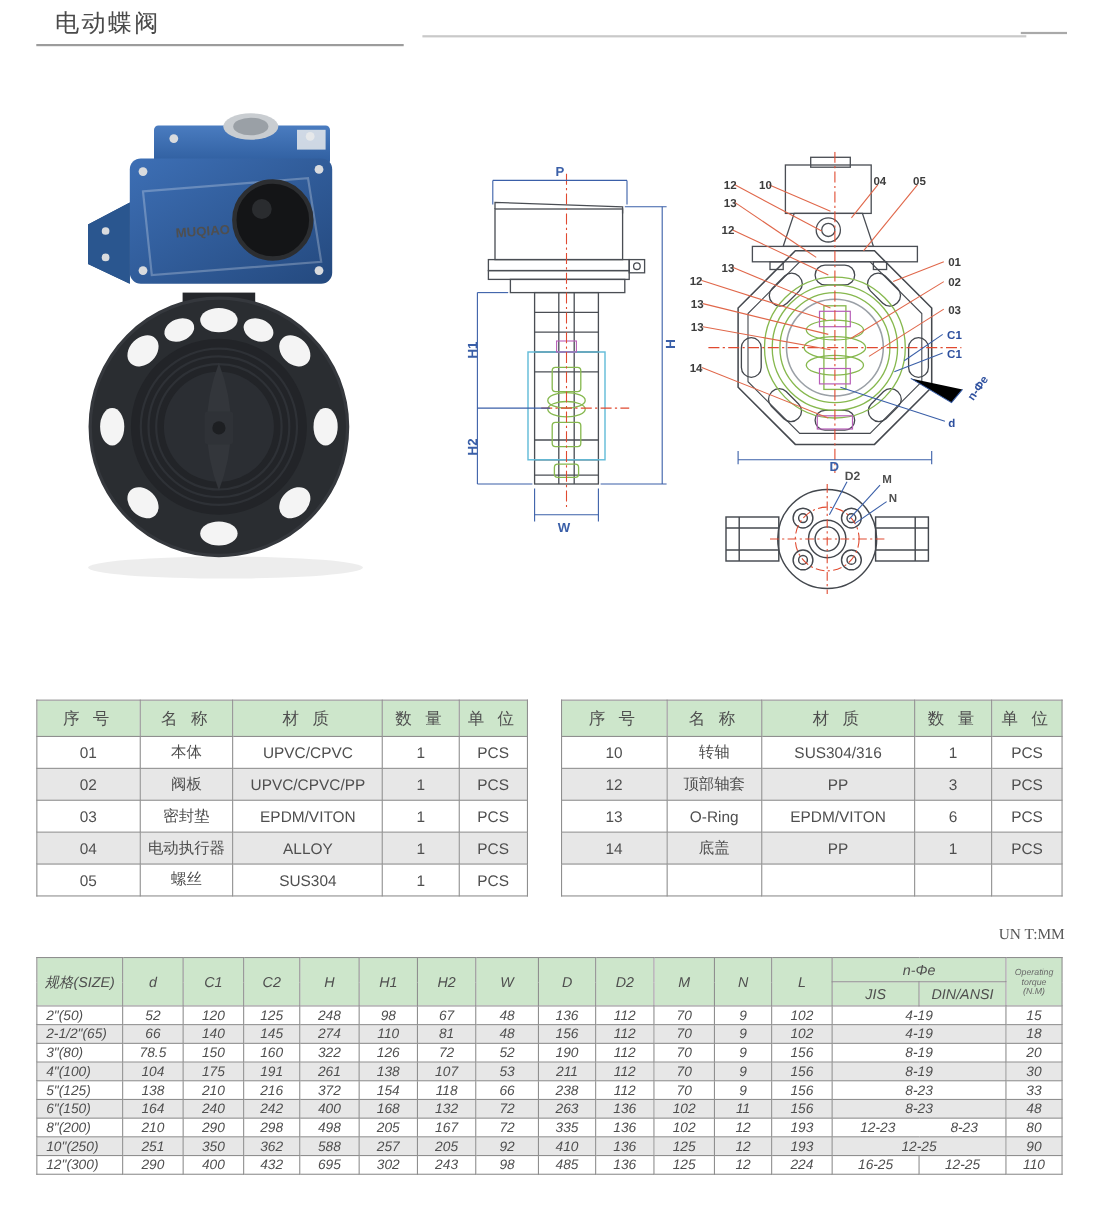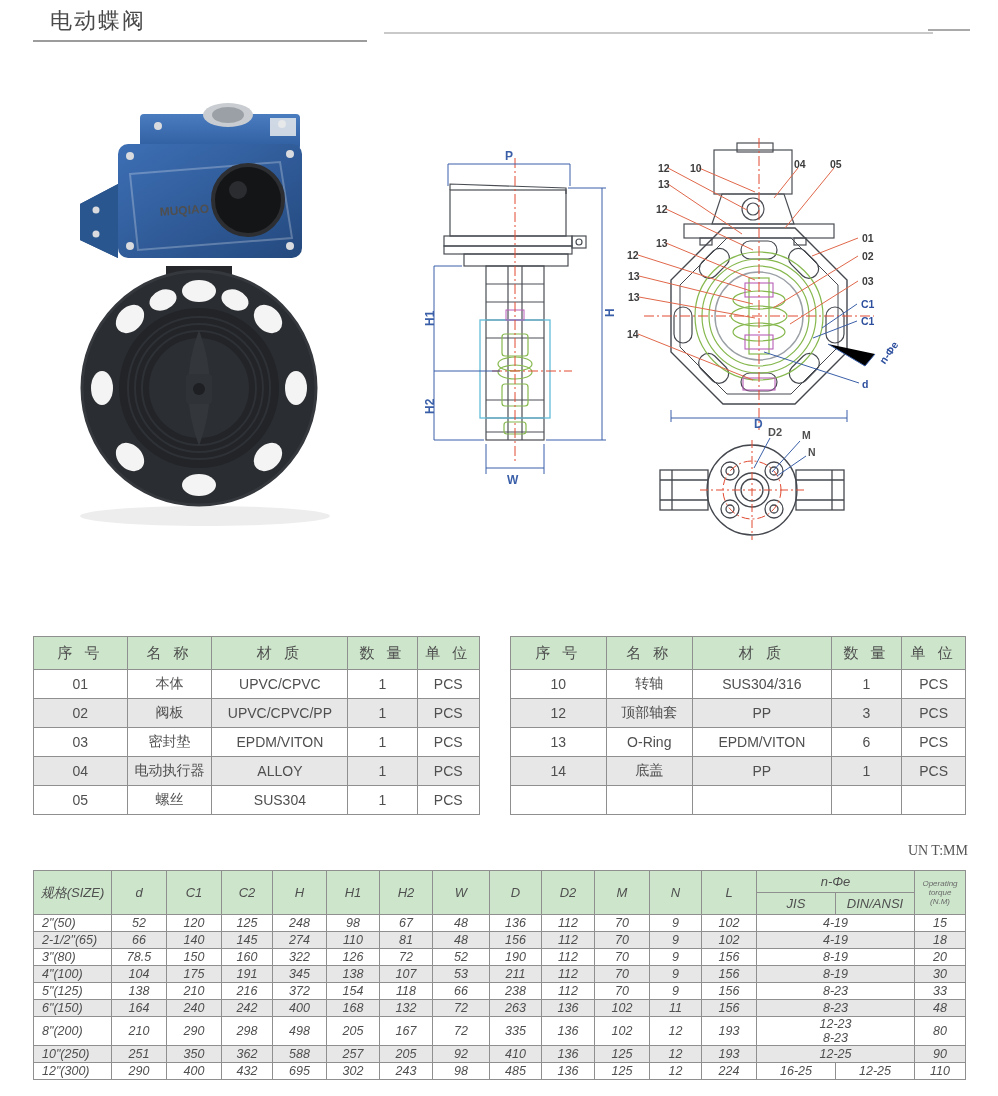--- a/index.html
+++ b/index.html
@@ -33,21 +33,21 @@
   .parts-table tbody tr.alt{background:var(--row-alt);}
 
   .unit-note{position:absolute;left:830px;top:843px;width:138px;text-align:right;font-size:14px;color:#555;font-family:Liberation Serif, serif;}
 
   .dim-table{position:absolute;left:33px;top:870px;width:868px;font-size:12.5px;font-style:italic;}
   .dim-table thead th{height:22px;font-size:13px;}
   .dim-table thead th.torque{font-size:8px;line-height:9px;white-space:pre-line;color:#6a6a6a;}
   .dim-table tbody td{height:17px;}
   .dim-table tbody tr.alt{background:var(--row-alt);}
   .dim-table tbody td.size{text-align:left;padding-left:8px;}
-  .split{display:flex;justify-content:space-around;flex-direction:column;}
+  .split{display:flex;justify-content:space-around;}
 
   svg text{fill:var(--txt);}
   .dimlbl{fill:var(--dblue);font-weight:bold;font-size:12px;}
   .callout{font-weight:bold;font-size:10.5px;fill:#3d3d3d;}
   .blulbl{font-weight:bold;font-size:10.5px;fill:#2d4f9e;}
 </style>
 </head>
 <body>
 
 <div class="page">
@@ -519,21 +519,21 @@
           <td>9</td>
           <td>156</td>
           <td colspan="2">8-19</td>
           <td>20</td>
         </tr>
         <tr class="alt">
           <td class="size">4"(100)</td>
           <td>104</td>
           <td>175</td>
           <td>191</td>
-          <td>345</td>
+          <td>261</td>
           <td>138</td>
           <td>107</td>
           <td>53</td>
           <td>211</td>
           <td>112</td>
           <td>70</td>
           <td>9</td>
           <td>156</td>
           <td colspan="2">8-19</td>
           <td>30</td>

